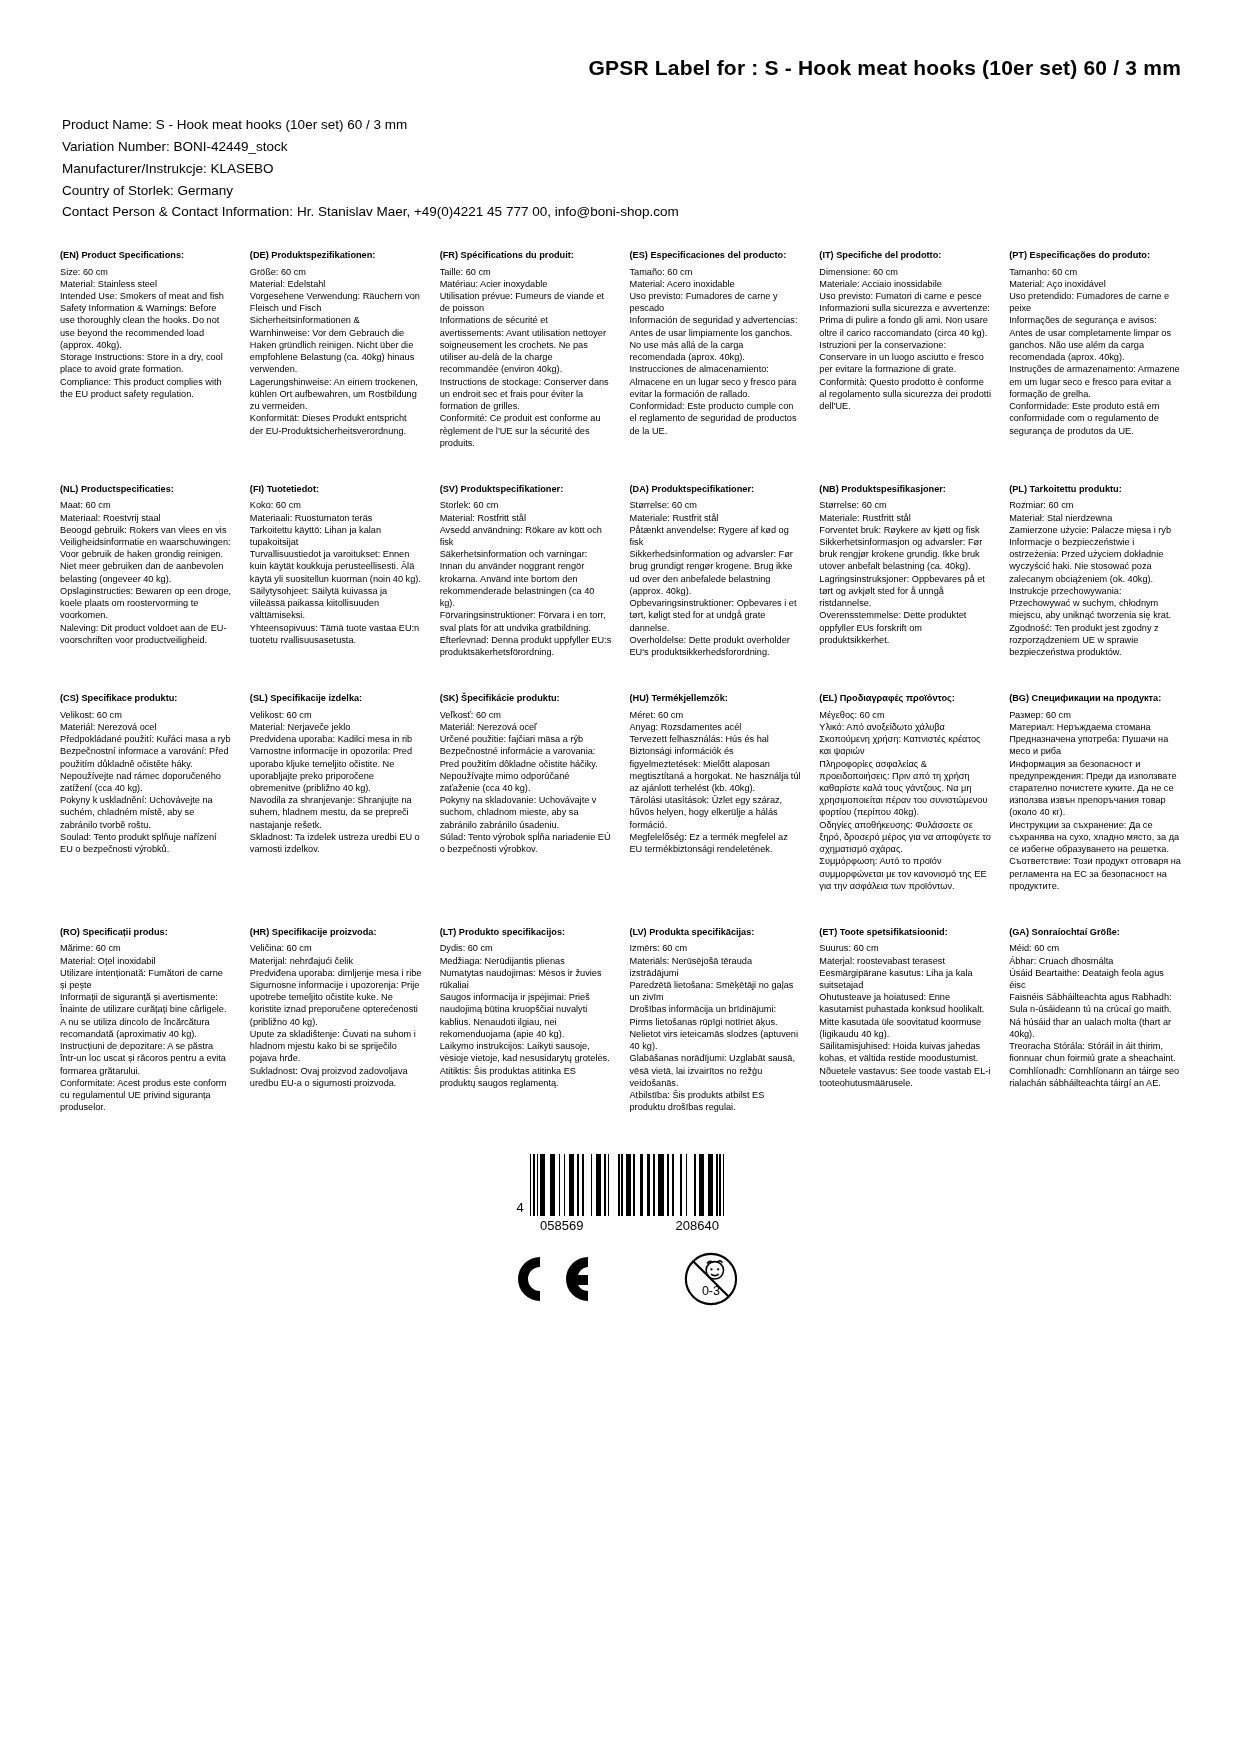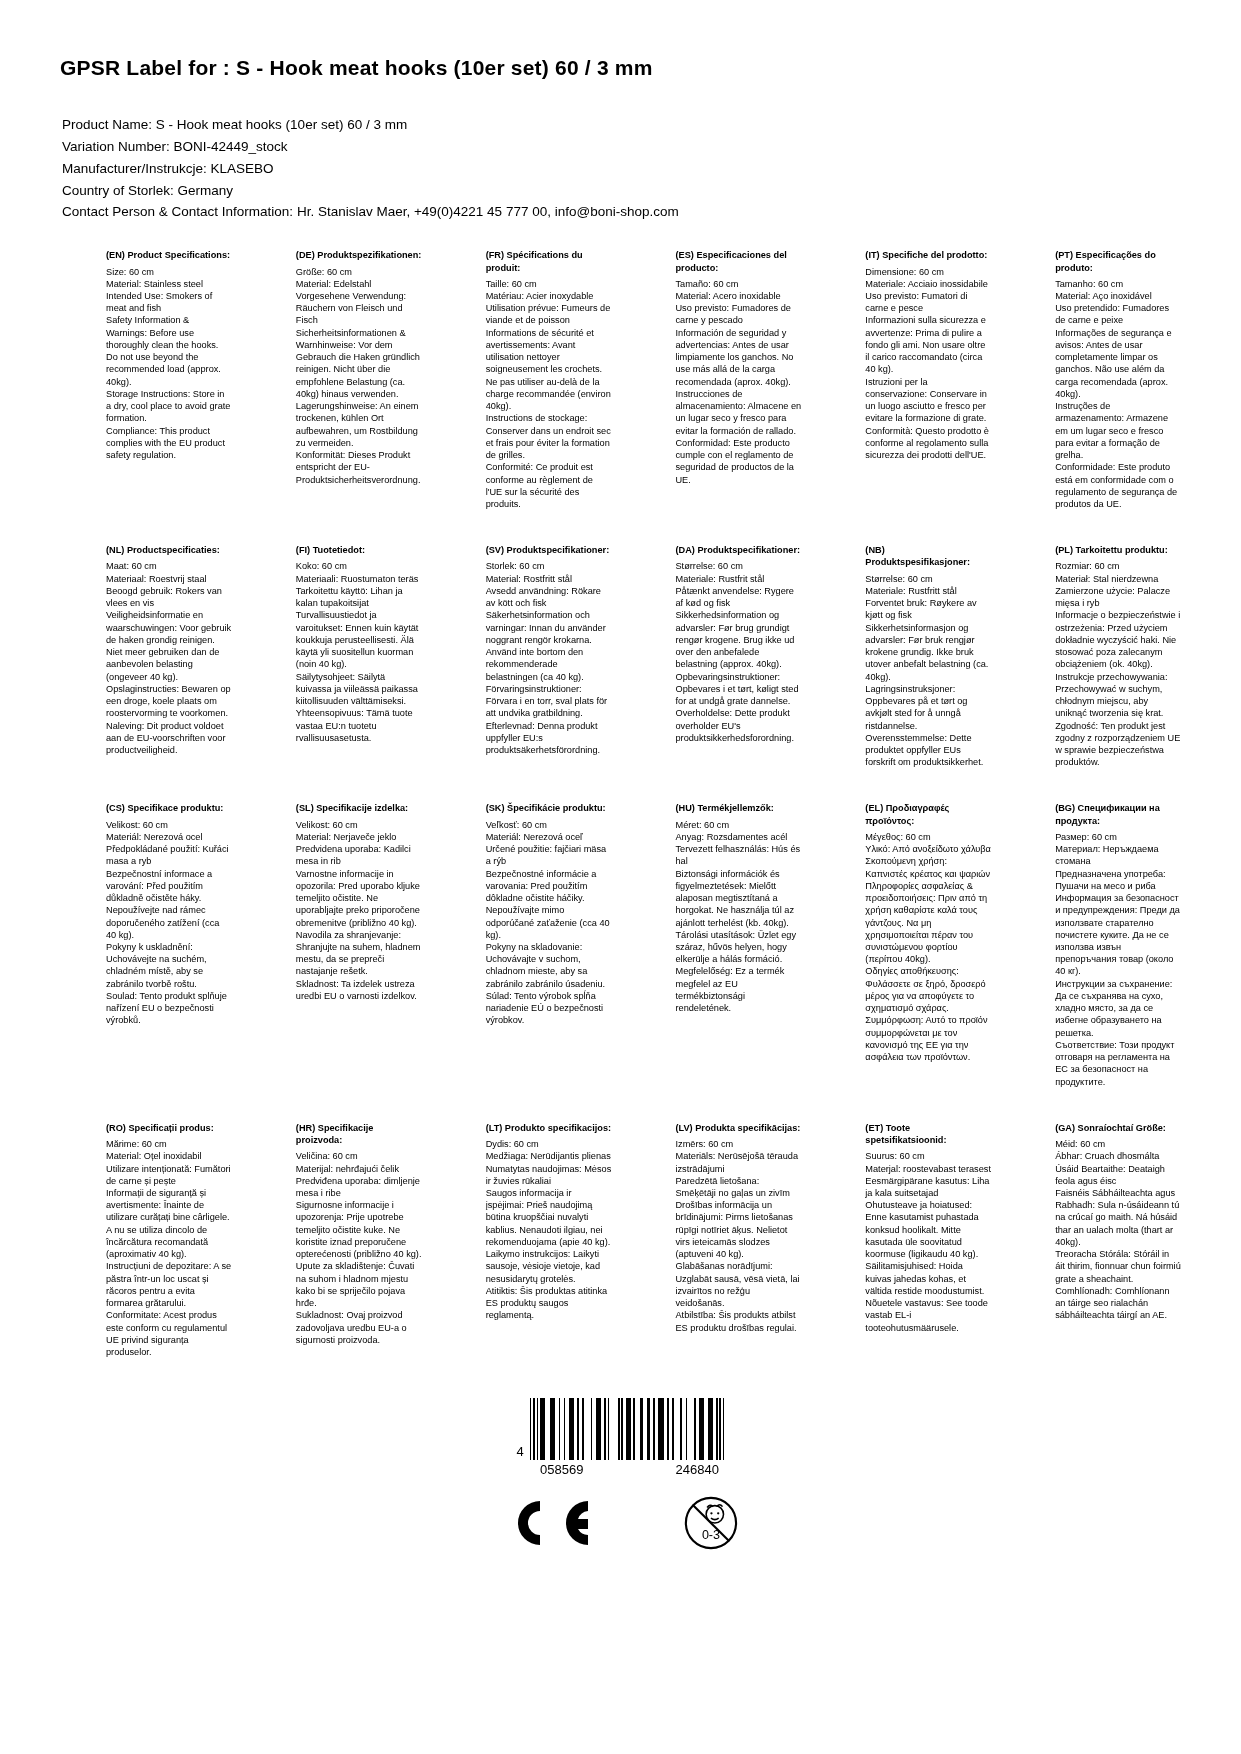--- a/index.html
+++ b/index.html
@@ -15,21 +15,21 @@
     -webkit-font-smoothing: antialiased;
   }
   .page {
     width: 1241px;
     min-height: 1754px;
     box-sizing: border-box;
     padding: 48px 60px 20px 60px;
     position: relative;
   }
   .doc-title {
-    text-align: left;
+    text-align: right;
     font-size: 21px;
     font-weight: bold;
     letter-spacing: 0.2px;
     margin: 8px 0 34px 0;
   }
   .meta {
     margin: 0 0 26px 2px;
     font-size: 13.5px;
     line-height: 1.62;
   }
@@ -47,21 +47,20 @@
     grid-template-columns: repeat(6, 1fr);
     column-gap: 18px;
     row-gap: 0;
     margin-top: 14px;
   }
   .spec-cell {
     font-size: 9.2px;
     line-height: 1.33;
     padding-bottom: 34px;
     box-sizing: border-box;
-    margin-left: 46px;
   }
   .spec-cell .cell-title {
     font-weight: bold;
     margin-bottom: 4px;
     font-size: 9.2px;
   }
   .spec-cell .cell-body {
     white-space: pre-wrap;
   }
   .barcode-area {
@@ -441,21 +440,21 @@
           <span style="width: 3.4px; background: transparent;"></span>
           <span style="width: 1.7px; background: rgb(0, 0, 0);"></span>
           <span style="width: 1.7px; background: transparent;"></span>
           <span style="width: 1.7px; background: rgb(0, 0, 0);"></span>
           <span style="width: 1.7px; background: transparent;"></span>
           <span style="width: 1.7px; background: rgb(0, 0, 0);"></span>
         </span>
     </div>
     <div class="bc-nums">
       <span>058569</span>
-      <span>246840</span>
+      <span>208640</span>
     </div>
 
     <div class="symbols">
       <svg class="ce-mark" viewBox="0 0 90 52" aria-hidden="true">
         <path d="M38 4 A22 22 0 1 0 38 48 L38 38 A12 12 0 1 1 38 14 Z" fill="#000"></path>
         <path d="M86 4 A22 22 0 1 0 86 48 L86 38 A12 12 0 0 1 76 32 L86 32 L86 22 L76 22 A12 12 0 0 1 86 14 Z" fill="#000"></path>
       </svg>
 
       <svg class="age-mark" viewBox="0 0 60 58" aria-hidden="true">
         <circle cx="30" cy="29" r="26" fill="none" stroke="#000" stroke-width="2.2"></circle>

